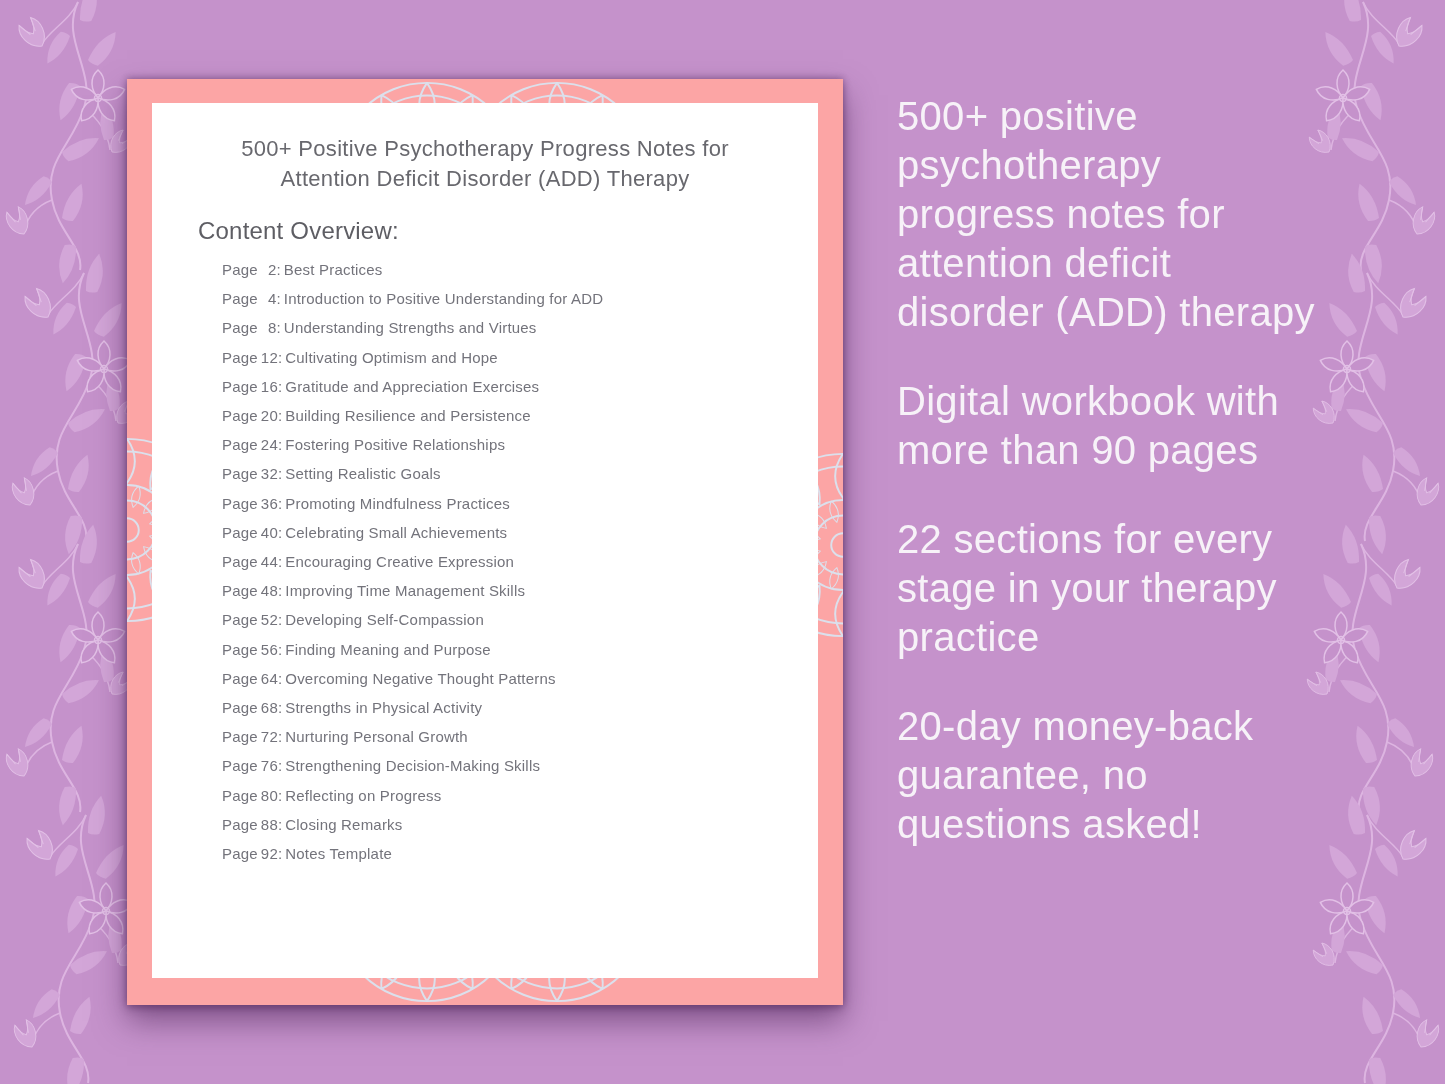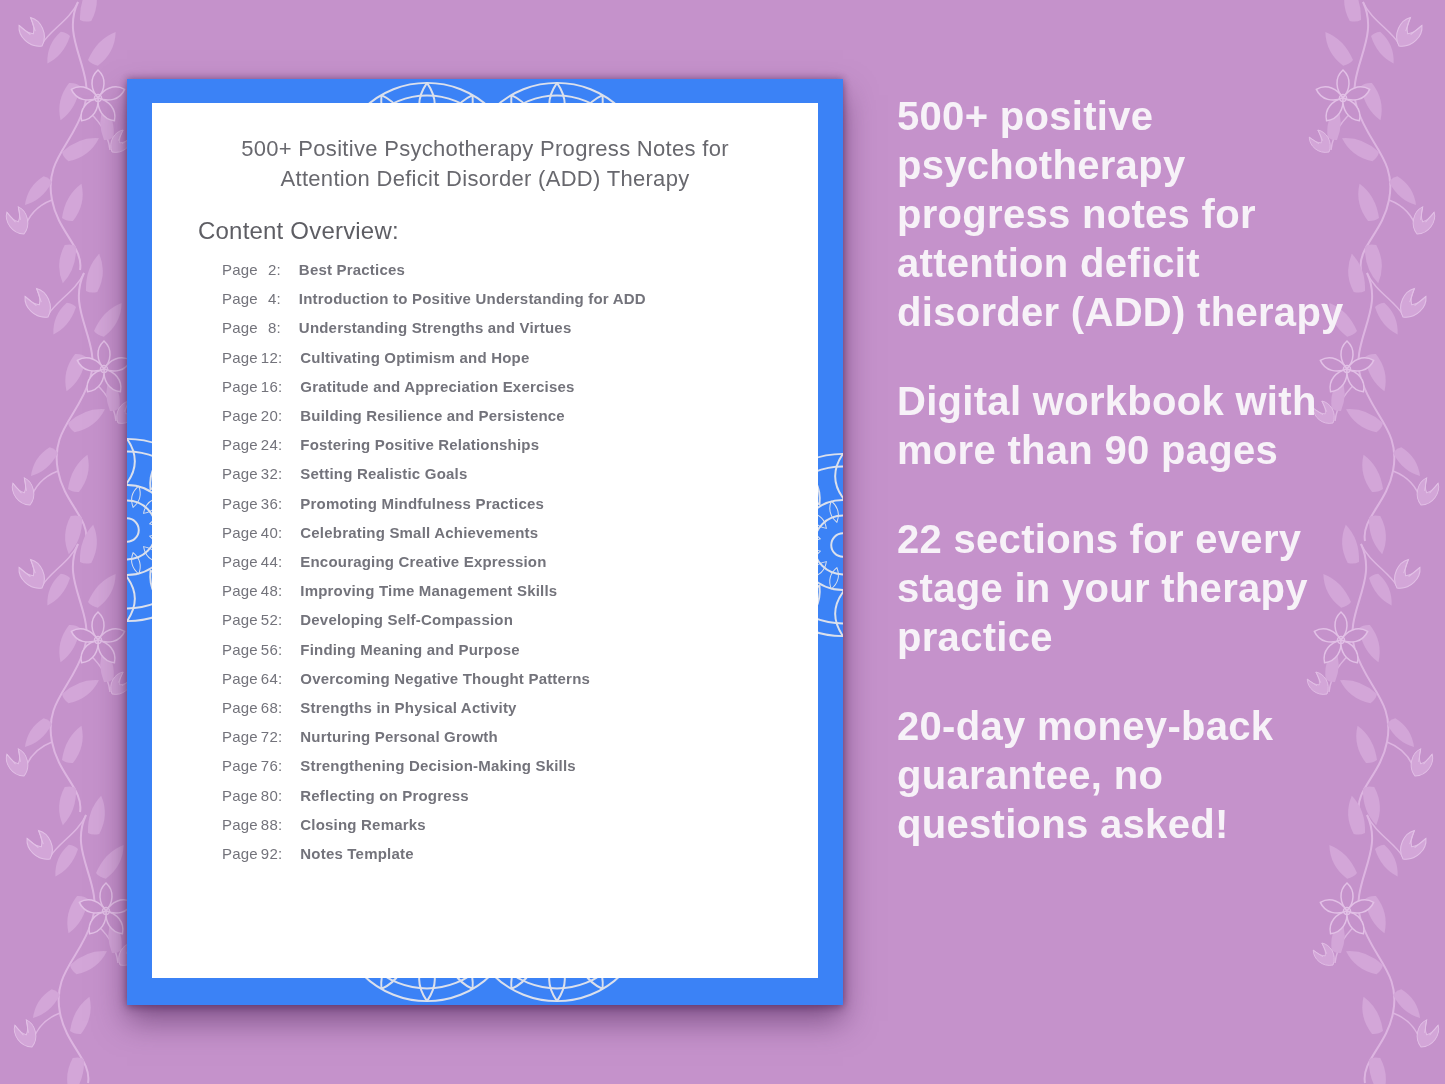--- a/index.html
+++ b/index.html
@@ -10,21 +10,21 @@
     overflow:hidden;
     font-family:"Liberation Sans",sans-serif;
   }
   
   .vine{position:absolute;top:0;height:1084px;width:150px;pointer-events:none;}
   .vine-left{left:0;}
   .vine-right{right:0;transform:scaleX(-1);}
   
   .card{
     position:absolute;left:127px;top:79px;width:716px;height:926px;
-    background:#3b82f6;
+    background:#fca5a5;
     box-shadow:0 16px 30px rgba(70,30,80,.55), 0 3px 8px rgba(70,30,80,.45), 0 -2px 6px rgba(70,30,80,.25);
     overflow:hidden;
   }
   .mandala{
     position:absolute;width:196px;height:196px;
     transform:translate(-50%,-50%);
     pointer-events:none;
   }
   .m-top-a{left:300px;top:95px;}
   .m-top-b{left:430px;top:95px;}
@@ -55,29 +55,29 @@
     margin:12px 0 0;
     padding:0 0 0 70px;
   }
   .toc-item{
     font-size:15px;line-height:29.2px;
     letter-spacing:.2px;
     color:#73737b;
     white-space:nowrap;
   }
   .toc-num{display:inline-block;min-width:20px;text-align:right;margin-left:3px;}
-  .toc-topic{margin-left:18px;font-weight:bold;}
+  .toc-topic{margin-left:3px;}
   
   .marketing{
     position:absolute;left:897px;top:92px;width:540px;
     color:#f7f2f8;
   }
   .marketing p{
     margin:0 0 40px;
-    font-size:40px;line-height:49px;font-weight:700;
+    font-size:40px;line-height:49px;font-weight:400;
     letter-spacing:.3px;
     white-space:pre-line;
   }
   .defs-holder{position:absolute;width:0;height:0;overflow:hidden;}
 </style>
 </head>
 <body>
 
 <div id="screen">
 

